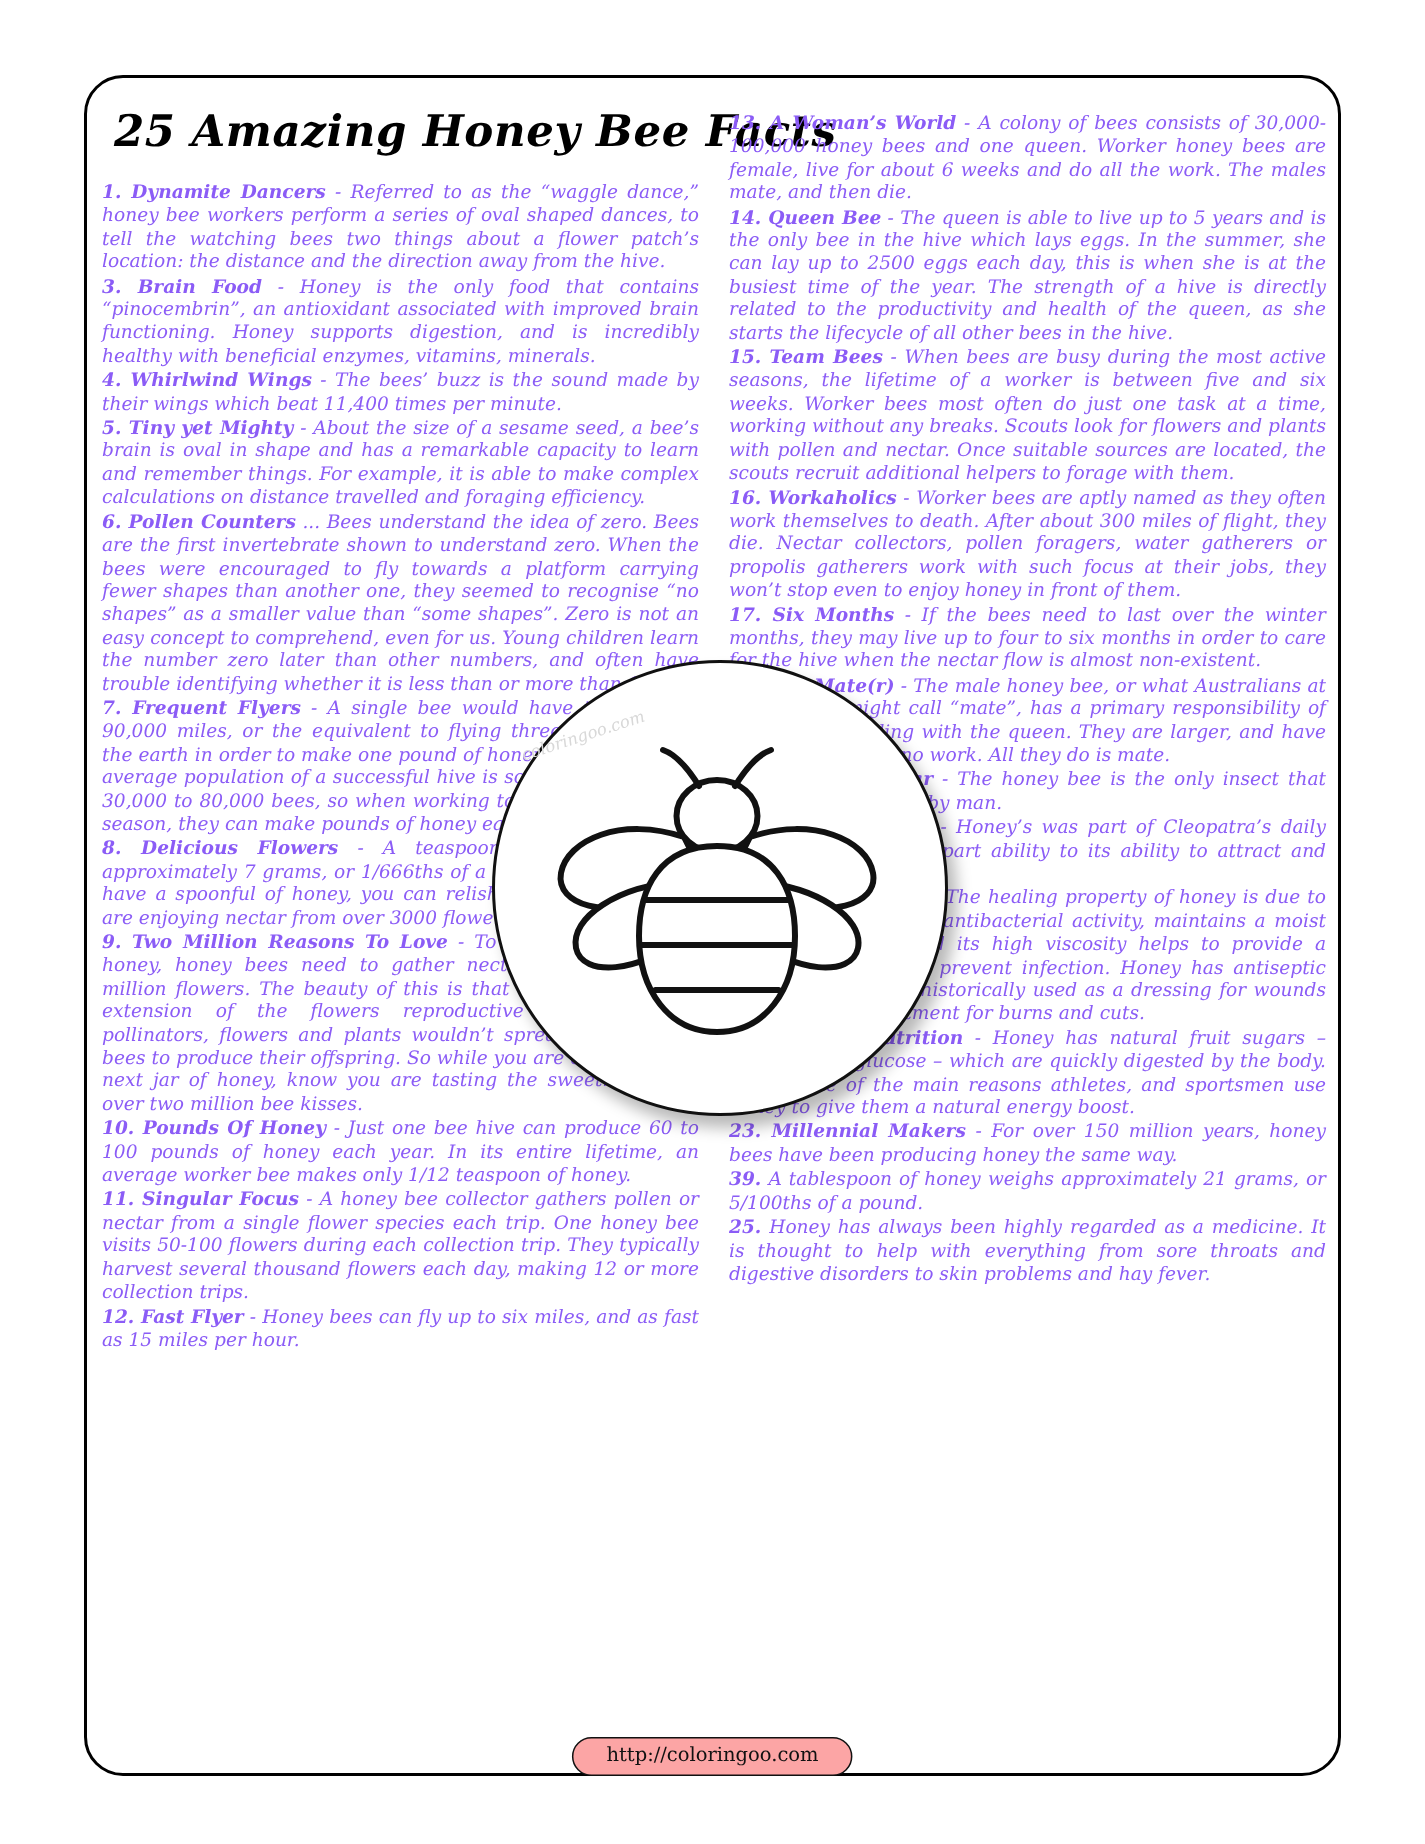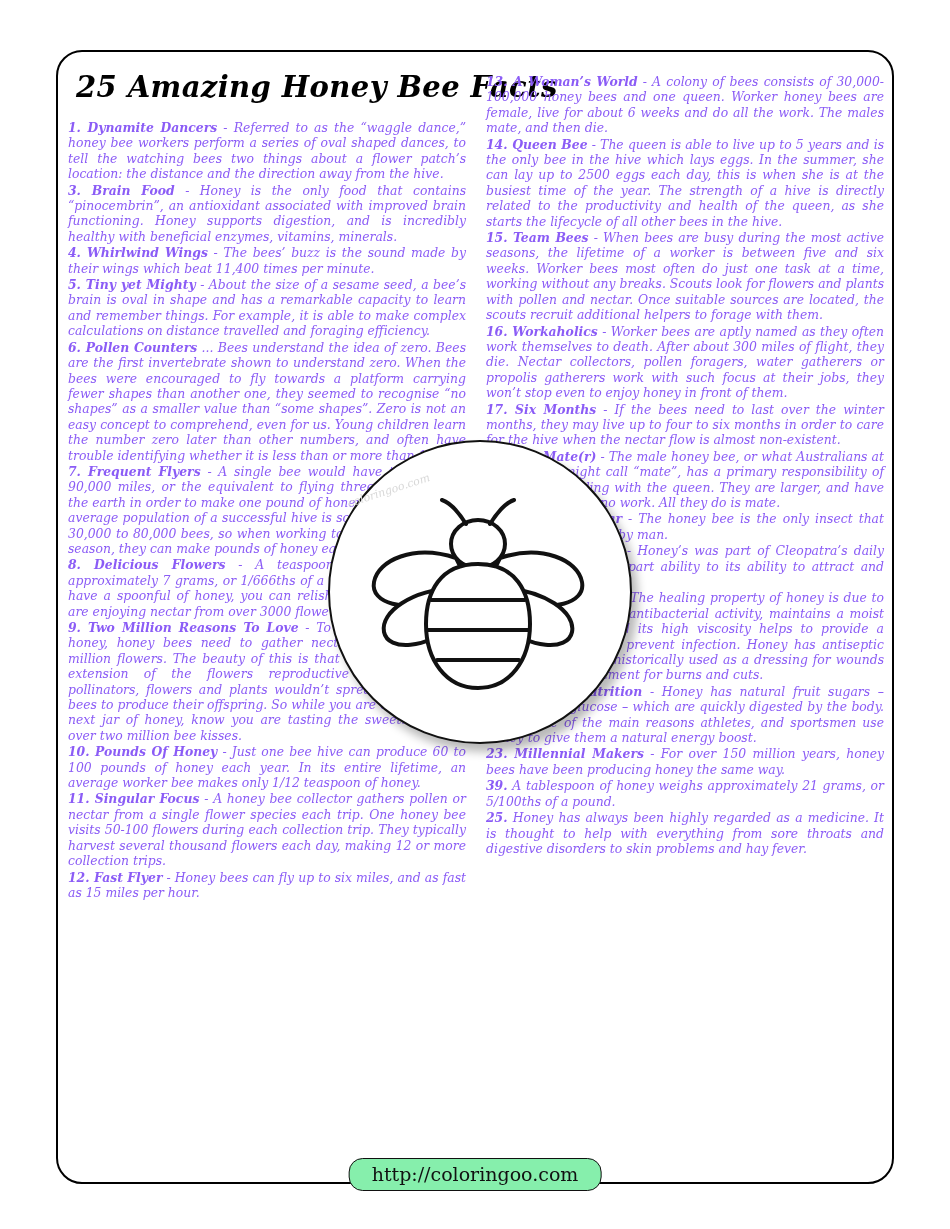--- a/index.html
+++ b/index.html
@@ -101,23 +101,23 @@
     left: 8px; top: 8px;
   }
   .footer-url {
     position: absolute;
     left: 50%;
     transform: translateX(-50%);
     top: 1158px;
     border: 1.6px solid #111;
     border-radius: 14px;
     padding: 4px 22px 5px 22px;
-    background: #86efac;
+    background: #fca5a5;
     font-family: "DejaVu Serif", serif;
-    font-size: 19px;
+    font-size: 13px;
     color: #111;
   }
 </style>
 </head>
 <body>
 
 <div class="page">
 
   <div class="border-frame"></div>
 

